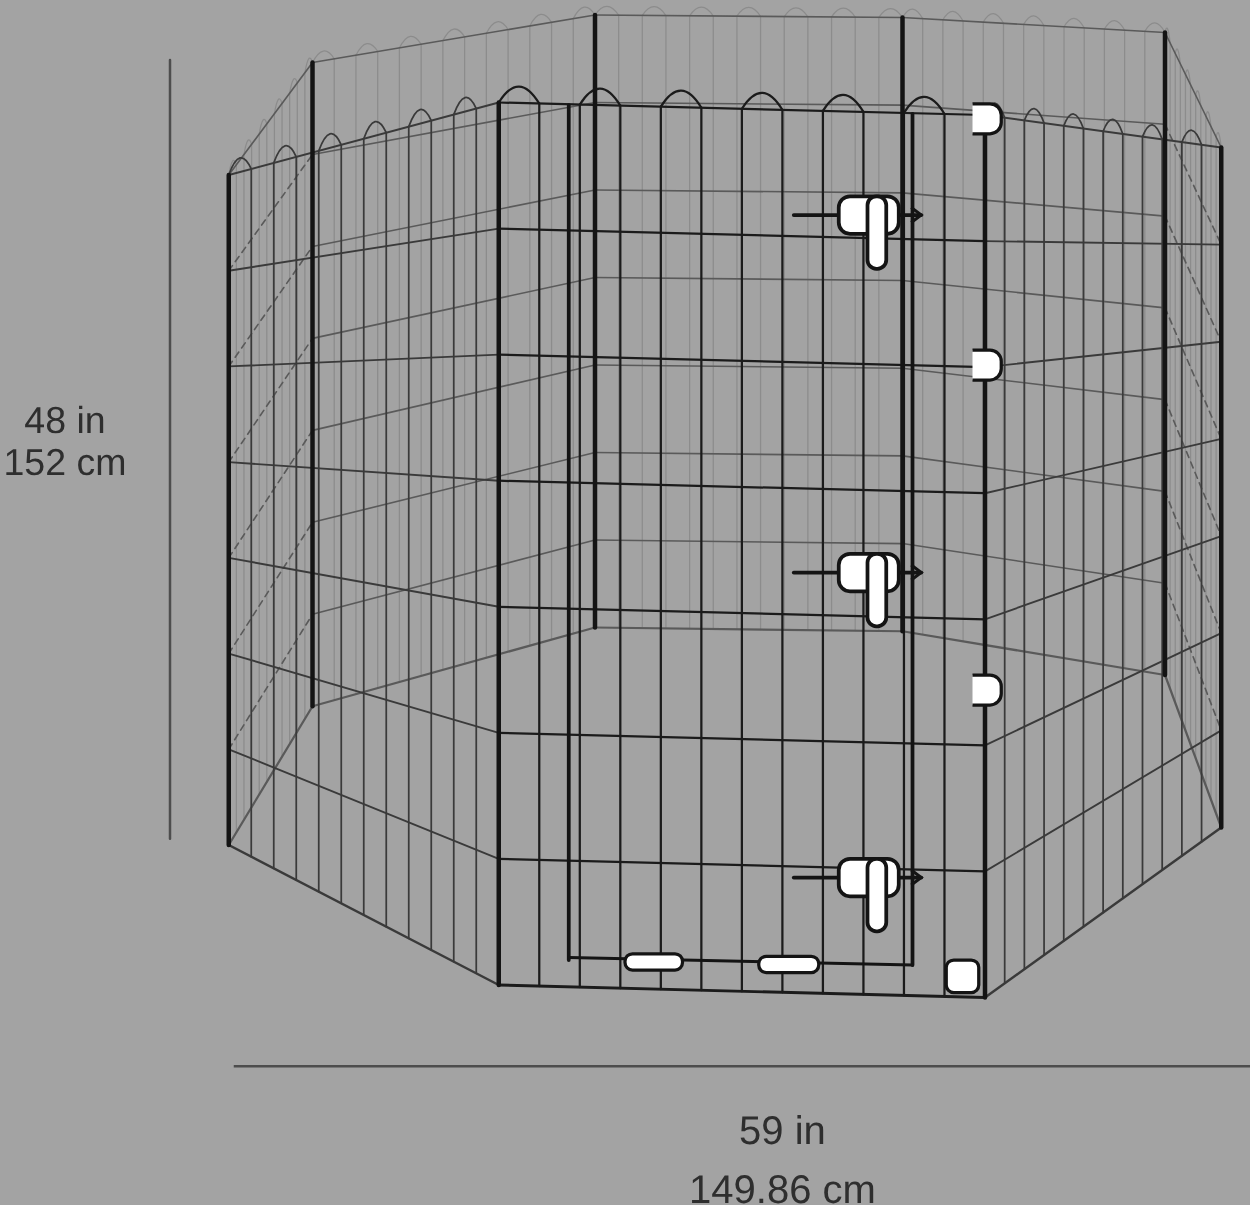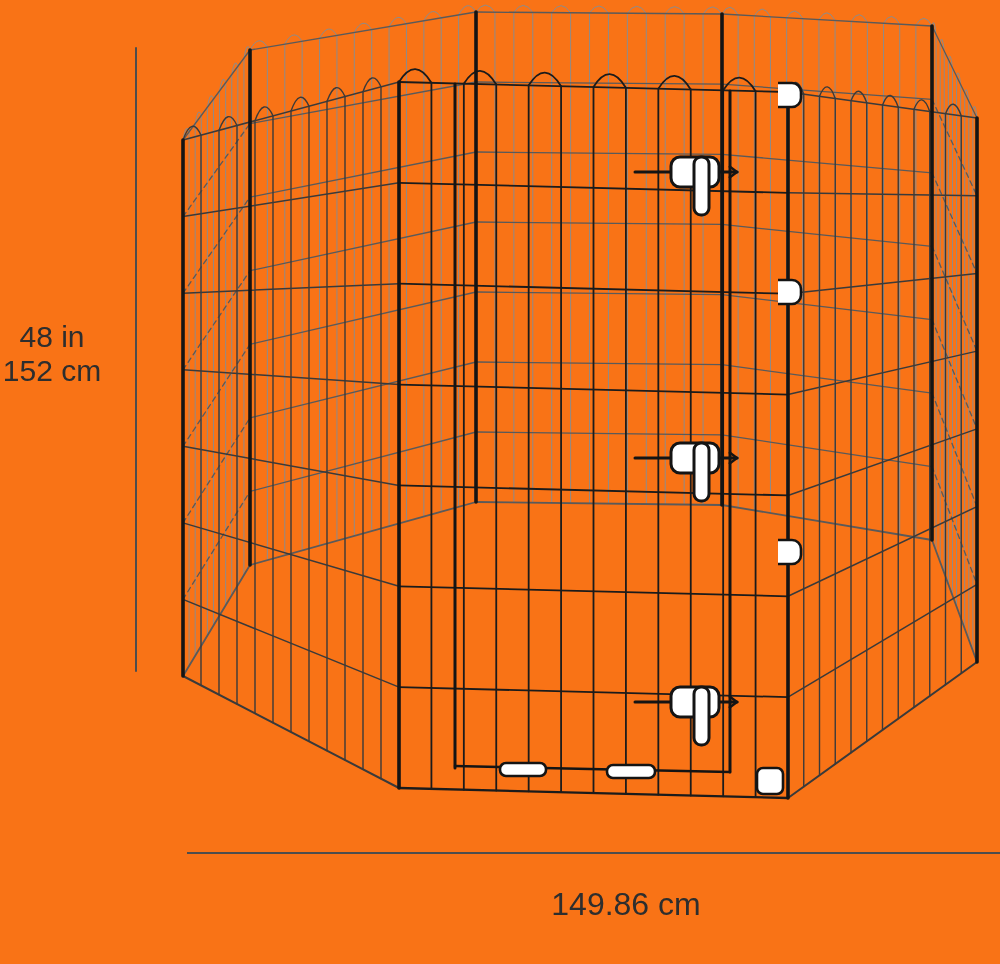--- a/index.html
+++ b/index.html
@@ -9,21 +9,21 @@
   .dim-line-v{position:absolute;left:135px;top:47px;width:2px;height:625px;border-radius:1px;}
   .dim-line-h{position:absolute;left:187px;top:852px;width:813px;height:2px;}
   .height-label{position:absolute;left:0;top:320px;width:104px;text-align:center;
                 font-size:30px;line-height:34px;white-space:nowrap;}
   .width-label{position:absolute;left:426px;top:881px;width:400px;text-align:center;
                font-size:32px;line-height:47px;white-space:nowrap;}
 </style>
 </head>
 <body>
 
-<div class="stage" style="background: #f97316;">
+<div class="stage" style="background: #a3a3a3;">
 
   <svg id="pen-svg" viewBox="0 0 1000 964">
       <g>
         <line x1="250" y1="50" x2="250" y2="565" stroke="#8c8c8c" stroke-width="1" stroke-linecap="round"></line>
         <line x1="267.38461538461536" y1="47.07692307692308" x2="267.38461538461536" y2="560.1538461538462" stroke="#8c8c8c" stroke-width="1" stroke-linecap="round"></line>
         <line x1="284.7692307692308" y1="44.15384615384615" x2="284.7692307692308" y2="555.3076923076923" stroke="#8c8c8c" stroke-width="1" stroke-linecap="round"></line>
         <line x1="302.15384615384613" y1="41.230769230769226" x2="302.15384615384613" y2="550.4615384615385" stroke="#8c8c8c" stroke-width="1" stroke-linecap="round"></line>
         <line x1="319.53846153846155" y1="38.30769230769231" x2="319.53846153846155" y2="545.6153846153846" stroke="#8c8c8c" stroke-width="1" stroke-linecap="round"></line>
         <line x1="336.9230769230769" y1="35.38461538461539" x2="336.9230769230769" y2="540.7692307692307" stroke="#8c8c8c" stroke-width="1" stroke-linecap="round"></line>
         <line x1="354.3076923076923" y1="32.46153846153846" x2="354.3076923076923" y2="535.9230769230769" stroke="#8c8c8c" stroke-width="1" stroke-linecap="round"></line>
@@ -299,16 +299,17 @@
   <div class="dim-line-v" style="background: rgb(77, 77, 77);"></div>
 
   <div class="height-label" style="color: rgb(46, 46, 46);">
     <div>48 in</div>
     <div>152 cm</div>
   </div>
 
   <div class="dim-line-h" style="background: rgb(77, 77, 77);"></div>
 
   <div class="width-label" style="color: rgb(46, 46, 46);">
+    <div>59 in</div>
     <div>149.86 cm</div>
   </div>
 
 </div>
 
 </body></html>

